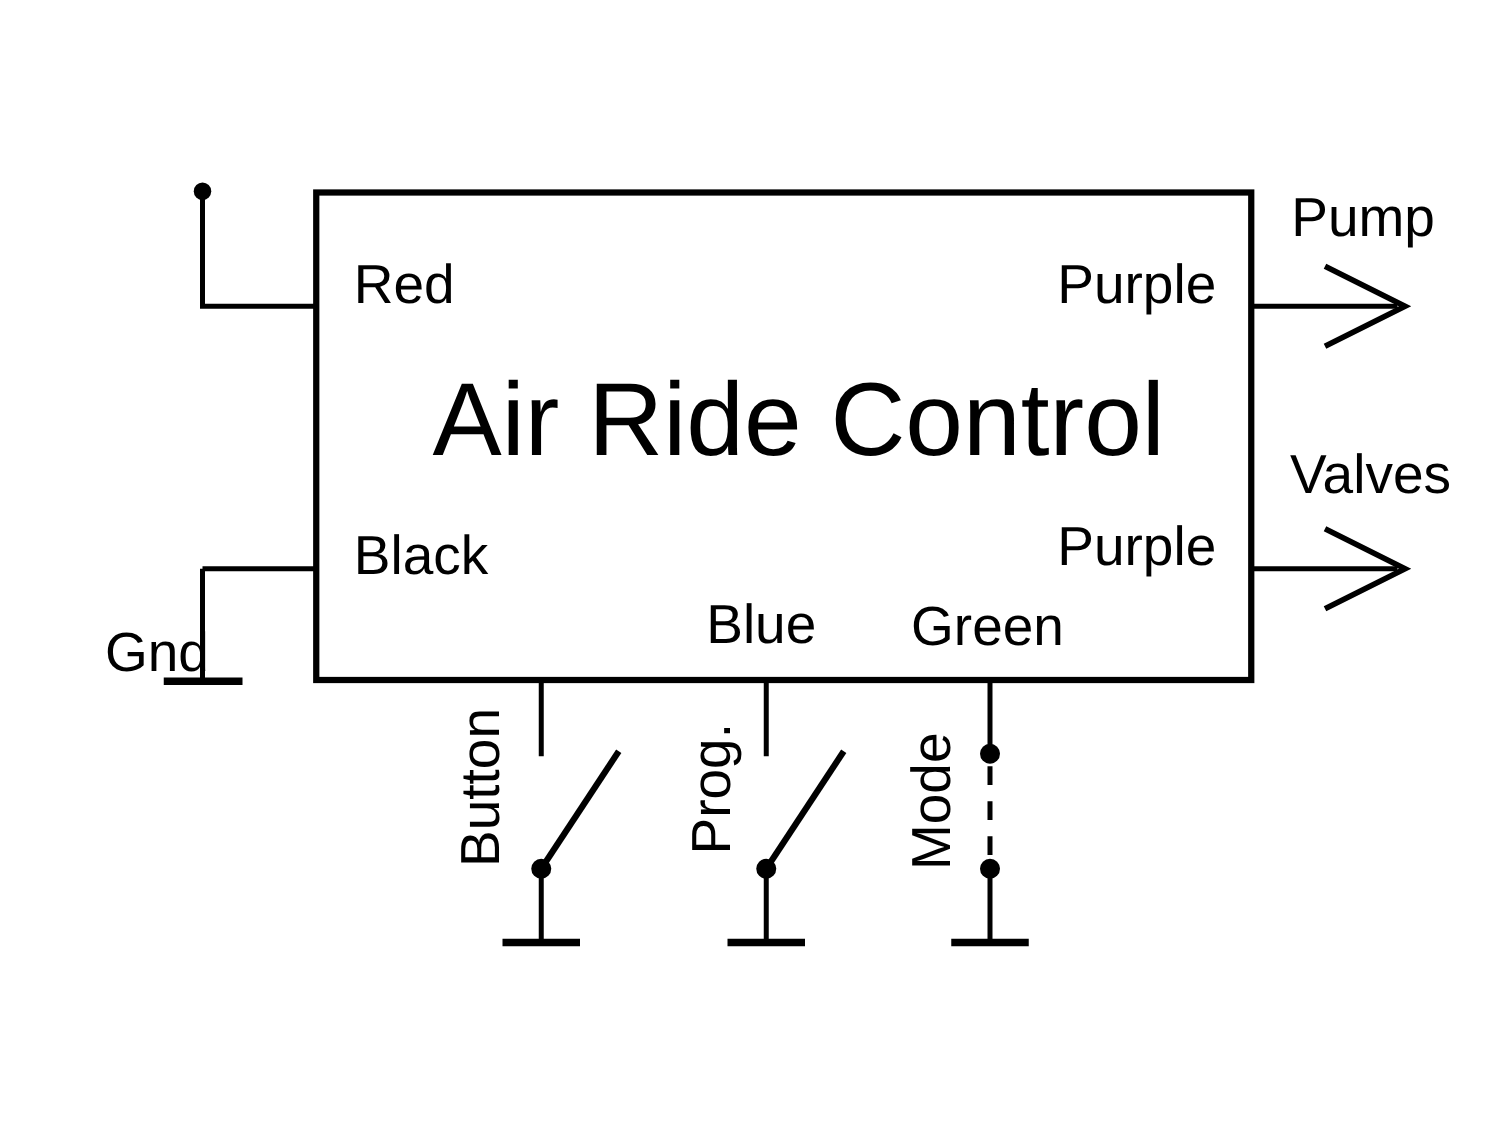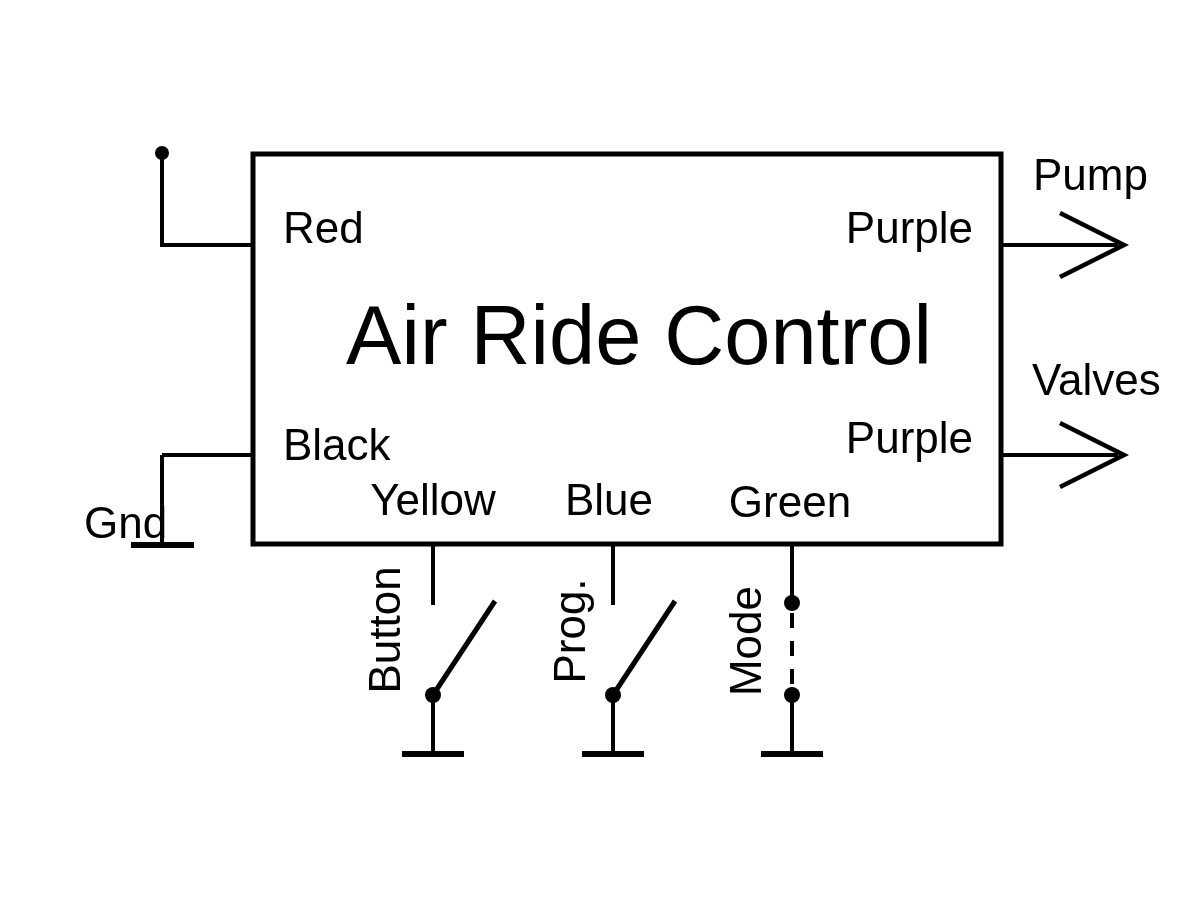--- a/index.html
+++ b/index.html
@@ -114,21 +114,20 @@
   </svg>
 
   <div class="title" style="left:639px; top:294px;">Air Ride Control</div>
 
   <div class="lbl" style="left:43px; top:501px;margin-left:41px;">Gnd</div>
 
   <div class="lbl" style="left:283px; top:206px;">Red</div>
   <div class="lbl rightalign" style="left:973px; top:206px;">Purple</div>
   <div class="lbl" style="left:283px; top:423px;">Black</div>
   <div class="lbl rightalign" style="left:973px; top:416px;">Purple</div>
-  <div class="lbl center" style="left:433px; top:478px;">Yellow</div>
   <div class="lbl center" style="left:609px; top:478px;">Blue</div>
   <div class="lbl center" style="left:790px; top:480px;text-align:center;">Green</div>
 
   <div class="lbl" style="left:1033px; top:153px;">Pump</div>
   <div class="lbl" style="left:1032px; top:358px;">Valves</div>
 
   <div class="lbl rot" style="left:385px; top:630px;">Button</div>
   <div class="lbl rot" style="left:570px; top:631px;">Prog.</div>
   <div class="lbl rot" style="left:746px; top:641px;">Mode</div>
 

